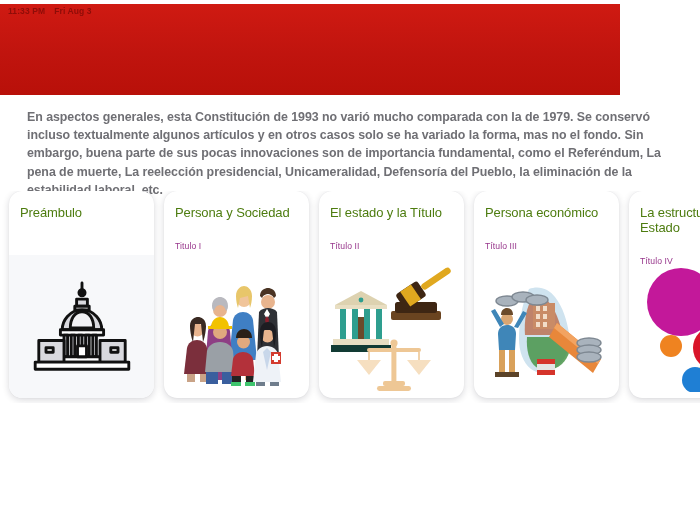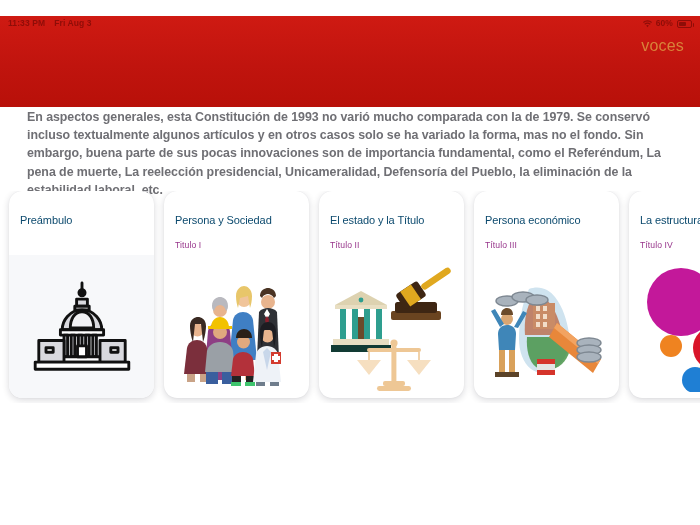--- a/index.html
+++ b/index.html
@@ -6,21 +6,21 @@
   html, body {
     width: 700px; height: 525px;
     overflow: hidden;
     background: #ffffff;
     font-family: "Liberation Sans", sans-serif;
   }
   #app { position: relative; width: 700px; height: 525px; background:#ffffff; }
 
   
   .header {
-    position: absolute; top:16px; left:0; width:700px; height:91px;
+    position: absolute; top:4px; left:0; width:620px; height:91px;
     background: linear-gradient(180deg, #cf1a12 0%, #c0140e 55%, #b81009 100%);
     overflow: hidden;
   }
   .statusbar {
     position:absolute; top:0; left:0; width:700px; height:14px;
     display:flex; align-items:center; padding:0 8px;
     font-size:8.5px; font-weight:bold; color:#8e0d08; letter-spacing:.1px;
   }
   .sb-left { display:flex; align-items:center; gap:9px; }
   .sb-spacer { flex:1; }
@@ -72,24 +72,24 @@
   .card {
     flex:0 0 auto;
     width:145px; height:207px;
     background:#ffffff;
     border-radius:13px;
     box-shadow: 0 2px 7px rgba(20,20,40,.16), 0 0 1px rgba(20,20,40,.10);
     position:relative; overflow:hidden; cursor:pointer;
   }
   .card-head { padding:14px 11px 0 11px; }
   .card-title {
-    font-size:11px; color:#0c4a6e; line-height:15px; letter-spacing:-0.1px;margin-top:8px;
+    font-size:13px; color:#4d7c0f; line-height:15px; letter-spacing:-0.1px;
   }
   .card-sub {
-    margin-top:12px; font-size:8.6px; color:#97358b; letter-spacing:.1px;
+    margin-top:21px; font-size:8.6px; color:#97358b; letter-spacing:.1px;
   }
   .card-art {
     position:absolute; left:0; right:0; bottom:0;
     height:143px;
     display:flex; align-items:center; justify-content:center;
   }
   .card-art.tinted { background:#f7f8fa; }
   .card-art svg { display:block; }
 
   

